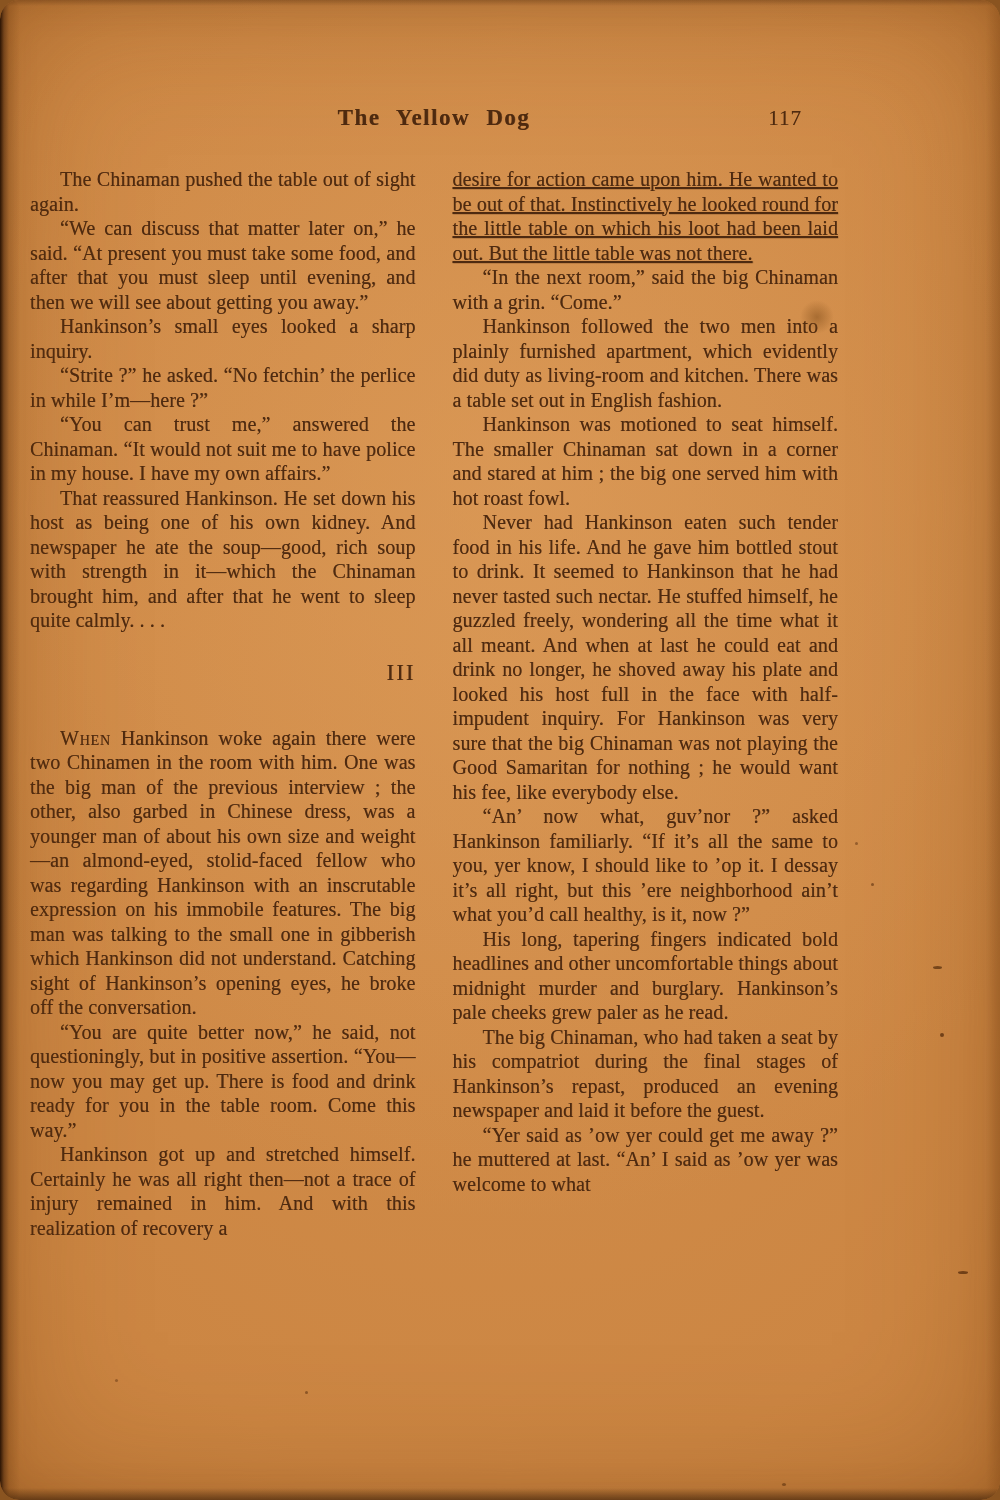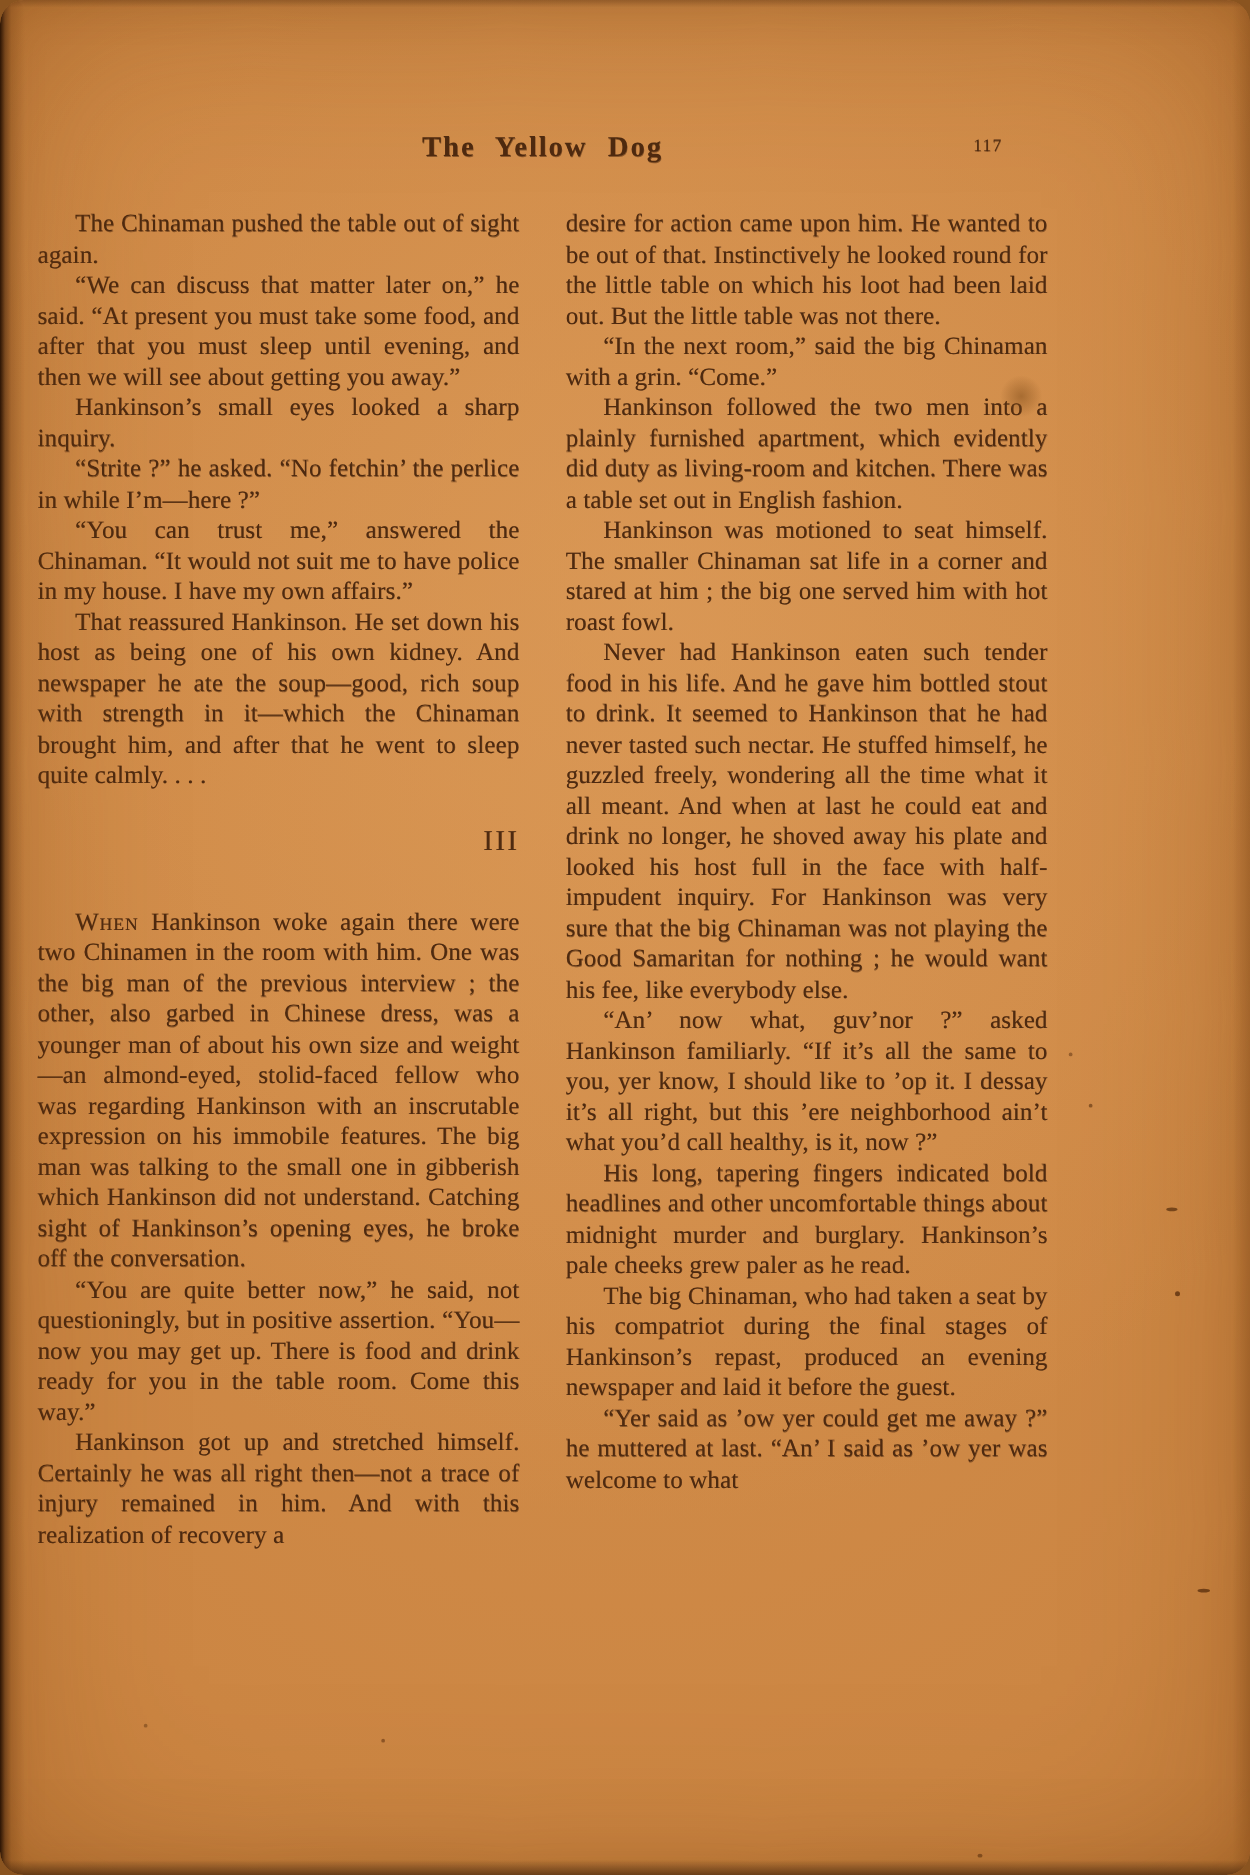--- a/index.html
+++ b/index.html
@@ -57,36 +57,36 @@
     position:relative;height:30px;
   }
   .running-title{
     display:block;text-align:center;
     font-weight:bold;font-size:23px;line-height:28px;
     letter-spacing:1.5px;word-spacing:9px;
     text-shadow:0.4px 0.4px 0 rgba(78,42,16,0.55);
   }
   .page-number{
     position:absolute;right:36px;top:0;
-    font-size:14px;line-height:28px;letter-spacing:1px;
+    font-size:21px;line-height:28px;letter-spacing:1px;
     text-shadow:0.3px 0.3px 0 rgba(78,42,16,0.5);
   }
   .text-columns{
     display:flex;gap:37px;margin-top:33px;
   }
   .column{width:386px;}
   .para{
     margin:0;
     font-size:20px;line-height:24.5px;
     text-align:justify;
     text-indent:30px;
     letter-spacing:0.1px;
     text-shadow:0.35px 0.35px 0 rgba(78,42,16,0.55);
   }
-  .para.no-indent{text-indent:0;}
+  .para.no-indent{text-indent:0;text-decoration:underline;}
   .small-caps{font-variant:small-caps;letter-spacing:0.8px;margin-top:45px;}
   .section-heading{
     text-align:right;
     font-size:23px;line-height:26px;
     letter-spacing:2px;
     margin:27px 0 40px 0;
     text-shadow:0.35px 0.35px 0 rgba(78,42,16,0.55);
   }
 
   
@@ -120,21 +120,21 @@
           <p class="para">That reassured Hankinson.  He set down his host as being one of his own kidney.  And newspaper he ate the soup—good, rich soup with strength in it—which the Chinaman brought him, and after that he went to sleep quite calmly. . . .</p>
           <div class="section-heading">III</div>
           <p class="para"><span class="small-caps">When</span> Hankinson woke again there were two Chinamen in the room with him.  One was the big man of the previous interview ; the other, also garbed in Chinese dress, was a younger man of about his own size and weight—an almond-eyed, stolid-faced fellow who was regarding Hankinson with an inscrutable expression on his immobile features.  The big man was talking to the small one in gibberish which Hankinson did not understand.  Catching sight of Hankinson’s opening eyes, he broke off the conversation.</p>
           <p class="para">“You are quite better now,” he said, not questioningly, but in positive assertion.  “You—now you may get up.  There is food and drink ready for you in the table room.  Come this way.”</p>
           <p class="para">Hankinson got up and stretched himself.  Certainly he was all right then—not a trace of injury remained in him.  And with this realization of recovery a</p>
         </div>
       <div class="column" id="right-column">
           <p class="para no-indent">desire for action came upon him.  He wanted to be out of that.  Instinctively he looked round for the little table on which his loot had been laid out.  But the little table was not there.</p>
           <p class="para">“In the next room,” said the big Chinaman with a grin.  “Come.”</p>
           <p class="para">Hankinson followed the two men into a plainly furnished apartment, which evidently did duty as living-room and kitchen.  There was a table set out in English fashion.</p>
-          <p class="para">Hankinson was motioned to seat himself.  The smaller Chinaman sat life in a corner and stared at him ; the big one served him with hot roast fowl.</p>
+          <p class="para">Hankinson was motioned to seat himself.  The smaller Chinaman sat down in a corner and stared at him ; the big one served him with hot roast fowl.</p>
           <p class="para">Never had Hankinson eaten such tender food in his life.  And he gave him bottled stout to drink.  It seemed to Hankinson that he had never tasted such nectar.  He stuffed himself, he guzzled freely, wondering all the time what it all meant.  And when at last he could eat and drink no longer, he shoved away his plate and looked his host full in the face with half-impudent inquiry.  For Hankinson was very sure that the big Chinaman was not playing the Good Samaritan for nothing ; he would want his fee, like everybody else.</p>
           <p class="para">“An’ now what, guv’nor ?” asked Hankinson familiarly.  “If it’s all the same to you, yer know, I should like to ’op it.  I dessay it’s all right, but this ’ere neighborhood ain’t what you’d call healthy, is it, now ?”</p>
           <p class="para">His long, tapering fingers indicated bold headlines and other uncomfortable things about midnight murder and burglary.  Hankinson’s pale cheeks grew paler as he read.</p>
           <p class="para">The big Chinaman, who had taken a seat by his compatriot during the final stages of Hankinson’s repast, produced an evening newspaper and laid it before the guest.</p>
           <p class="para">“Yer said as ’ow yer could get me away ?” he muttered at last.  “An’ I said as ’ow yer was welcome to what</p>
         </div>
     </main>
   </div>
 
   <div class="stain" style="left:800px;top:300px;width:34px;height:34px;"></div>

